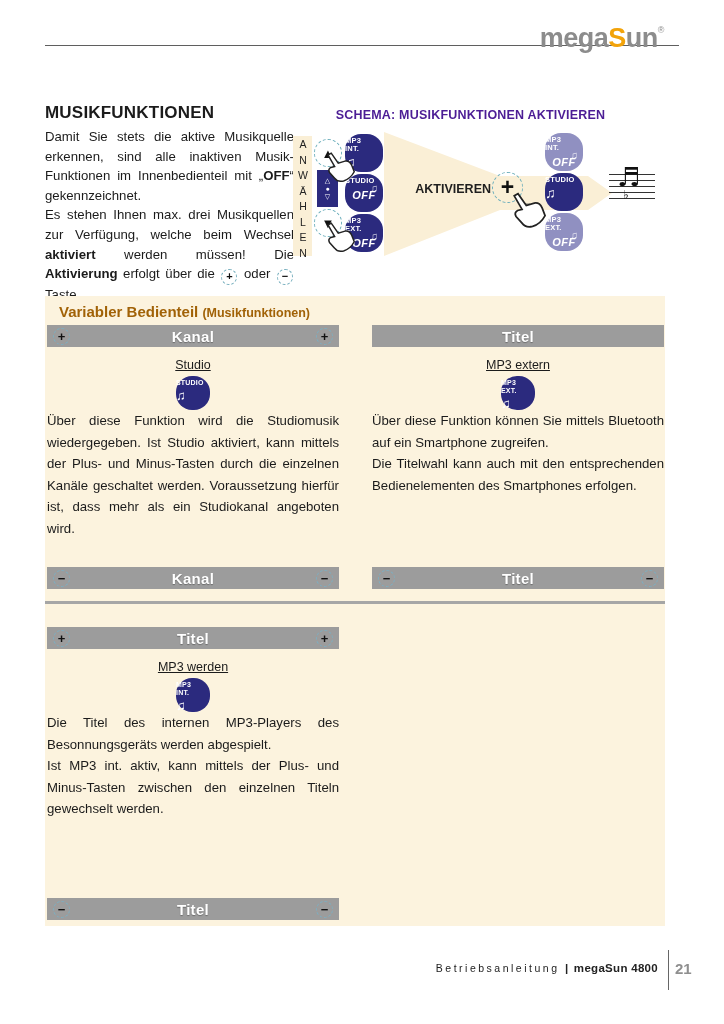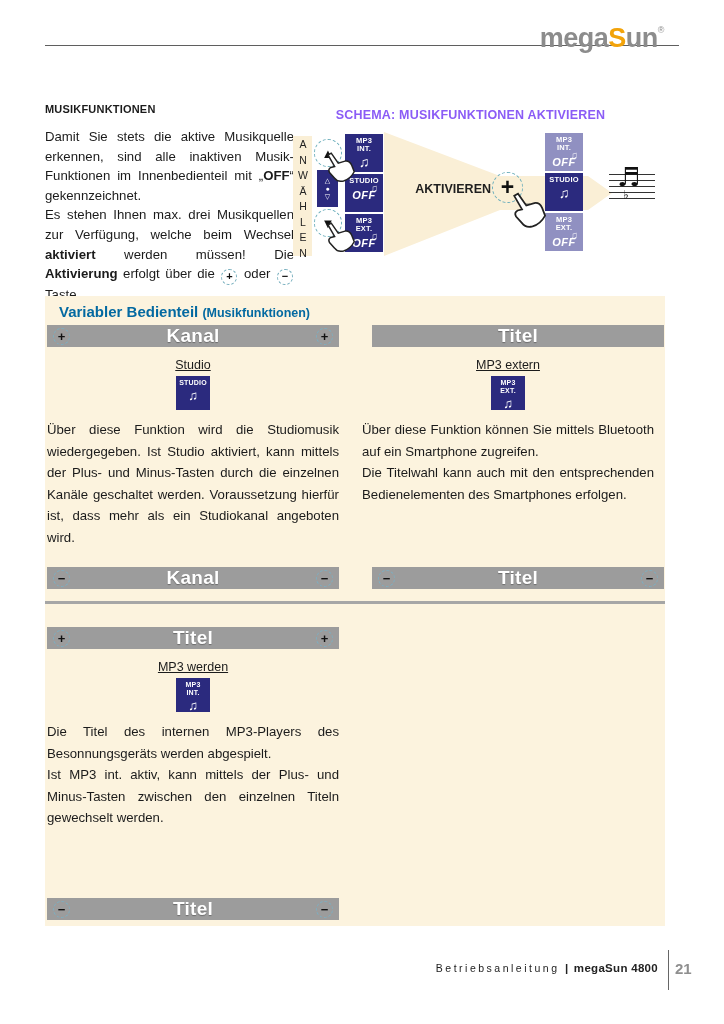--- a/index.html
+++ b/index.html
@@ -11,80 +11,80 @@
   }
   .abs{position:absolute;}
 
   
   .header-rule{left:45px;top:45px;width:634px;height:1px;background:#5f5f5f;}
   .logo{top:16px;right:60px;font-size:27px;font-weight:bold;color:#8c8c8c;letter-spacing:-0.5px;line-height:28px;}
   .logo .accent{color:#f2a30a;}
   .logo sup{font-size:9px;color:#8c8c8c;vertical-align:14px;font-weight:normal;}
 
   
-  .intro-heading{left:45px;top:103px;font-size:11px;font-weight:bold;letter-spacing:0.2px;}
+  .intro-heading{left:45px;top:103px;font-size:17px;font-weight:bold;letter-spacing:0.2px;}
   .intro-text{left:45px;top:127px;width:249px;font-size:13.2px;line-height:19.6px;text-align:justify;}
   .intro-text p{margin:0;}
   .intro-text .b{font-weight:bold;}
   .inline-key{
     display:inline-flex;width:14px;height:14px;border:1px dashed #74adbc;border-radius:50%;
     align-items:center;justify-content:center;font-weight:bold;font-size:11px;line-height:11px;
     vertical-align:-2px;margin:0 1px;color:#111;
   }
 
   
   .schema{left:293px;top:108px;width:400px;height:165px;}
-  .schema-title{left:0;top:0;width:355px;text-align:center;font-size:12.5px;font-weight:600;color:#8b5cf6;letter-spacing:0.2px;}
+  .schema-title{left:0;top:0;width:355px;text-align:center;font-size:12.5px;font-weight:600;color:#4c1d95;letter-spacing:0.2px;}
   .schema-bg{left:0;top:0;width:400px;height:165px;}
   .anw{left:2px;top:30px;height:118px;writing-mode:vertical-rl;text-orientation:upright;
        font-size:10.5px;letter-spacing:3.5px;color:#222;line-height:16px;}
   .key-circle{width:28px;height:28px;border:1.5px dashed #6fb0bd;border-radius:50%;
       display:flex;align-items:center;justify-content:center;box-sizing:border-box;}
   .arrow-glyph{font-size:13px;color:#111;line-height:13px;}
   .sel-tile{left:24px;top:62px;width:21px;height:37px;background:#2b2a7e;color:#fff;
       display:flex;flex-direction:column;align-items:center;justify-content:center;gap:1px;}
   .sel-tile span{font-size:7px;line-height:7px;}
   .tile-col{display:flex;flex-direction:column;}
   .tile{width:38px;height:38px;background:#2b2a7e;color:#fff;margin-bottom:2px;
-      display:flex;flex-direction:column;align-items:center;padding-top:3px;box-sizing:border-box;
-      font-weight:bold;line-height:8px;}
+      display:flex;flex-direction:column;align-items:flex-start;padding-top:3px;box-sizing:border-box;
+      font-weight:bold;line-height:8px;border-radius:16px;}
   .tile.dim{background:#9090c1;}
   .tile .t1,.tile .t2{font-size:7.5px;letter-spacing:0.2px;}
   .tile .note{font-size:14px;line-height:17px;margin-top:1px;font-weight:normal;}
   .offwrap{position:relative;margin-top:1px;display:flex;align-items:center;justify-content:center;width:100%;height:18px;}
   .offwrap .note-sm{font-size:11px;opacity:.85;font-weight:normal;position:absolute;right:5px;top:-2px;}
   .offwrap .off{font-style:italic;font-size:11px;letter-spacing:0.5px;line-height:11px;}
   .aktivieren-label{left:98px;top:74px;width:100px;text-align:right;font-size:12.5px;font-weight:600;color:#1f1f1f;}
   .schema-plus{left:199px;top:64px;width:31px;height:31px;border:1.5px dashed #6fb0bd;border-radius:50%;
       display:flex;align-items:center;justify-content:center;box-sizing:border-box;font-size:23px;font-weight:bold;color:#111;}
   .schema-minus{left:229px;top:87px;font-size:15px;font-weight:bold;color:#9a9a8d;}
   .staff{left:316px;top:66px;width:46px;height:26px;
       background:repeating-linear-gradient(to bottom,#333 0 1px,transparent 1px 6px);}
   .staff .notes-glyph{position:absolute;left:8px;top:-12px;font-size:26px;color:#111;font-family:"DejaVu Sans",sans-serif;}
   .staff .flat-glyph{position:absolute;left:14px;top:14px;font-size:12px;color:#111;font-family:"DejaVu Sans",sans-serif;}
   .hand{position:absolute;width:28px;height:34px;}
 
   
   .panel{left:45px;top:296px;width:620px;height:630px;background:#fcf3de;}
-  .panel-title{left:14px;top:7px;font-size:15px;font-weight:bold;color:#0369a1;}
+  .panel-title{left:14px;top:7px;font-size:15px;font-weight:bold;color:#a16207;}
   .panel-title .sub{font-size:12.5px;}
   .bar{height:22px;background:#9c9c9c;display:flex;align-items:center;justify-content:space-between;
       padding:0 6px;box-sizing:border-box;}
   .bar .lbl{position:absolute;left:0;right:0;text-align:center;color:#fff;font-weight:bold;
-      font-size:19px;letter-spacing:0.3px;text-shadow:0 1px 1px rgba(0,0,0,0.3);}
+      font-size:15px;letter-spacing:0.3px;text-shadow:0 1px 1px rgba(0,0,0,0.3);}
   .bar-key{width:17px;height:17px;border:1px dashed #7eaec0;border-radius:50%;z-index:2;
       display:flex;align-items:center;justify-content:center;font-weight:bold;font-size:13px;
       color:#111;box-sizing:border-box;background:transparent;}
   .divider{left:0;top:305px;width:620px;height:3px;background:#a6a6a6;}
   .sec{width:292px;}
   .icon-title{text-align:center;font-size:12.5px;text-decoration:underline;margin:0 0 4px 0;}
   .sec-icon{width:34px;height:34px;margin:0 auto;padding-top:3px;}
   .sec-icon .t1,.sec-icon .t2{font-size:7px;}
   .sec-icon .note{font-size:13px;line-height:15px;}
-  .sec-text{margin-top:9px;font-size:13.2px;line-height:21.5px;text-align:justify;}
+  .sec-text{font-size:13.2px;line-height:21.5px;text-align:justify;}
   .sec-text p{margin:0;}
 
   
   .footer-text{right:66px;top:962px;font-size:10.5px;color:#222;letter-spacing:2.5px;white-space:nowrap;padding-left:33px;}
   .footer-text .bold{font-weight:bold;font-size:11.5px;letter-spacing:0.3px;}
   .footer-rule{left:668px;top:950px;width:1px;height:40px;background:#666;}
   .page-num{left:675px;top:960px;font-size:15px;font-weight:bold;color:#8f8f8f;}
 </style>
 </head>
 <body>
@@ -209,21 +209,21 @@
     <p class="icon-title">Studio</p>
     <div class="tile sec-icon">
       <span class="t1">STUDIO</span>
       <span class="note">♫</span>
     </div>
     <div class="sec-text">
       <p>Über diese Funktion wird die Studiomusik wiedergegeben. Ist Studio aktiviert, kann mittels der Plus- und Minus-Tasten durch die einzelnen Kanäle geschaltet werden. Voraussetzung hierfür ist, dass mehr als ein Studiokanal angeboten wird.</p>
     </div>
   </div>
 
-  <div class="abs sec" style="left:317px;top:62px;">
+  <div class="abs sec" style="left:327px;top:62px;">
     <p class="icon-title">MP3 extern</p>
     <div class="tile sec-icon">
       <span class="t1">MP3</span>
       <span class="t2">EXT.</span>
       <span class="note">♫</span>
     </div>
     <div class="sec-text">
       <p>Über diese Funktion können Sie mittels Bluetooth auf ein Smartphone zugreifen.</p>
       <p>Die Titelwahl kann auch mit den entsprechenden Bedienelementen des Smartphones erfolgen.</p>
     </div>

